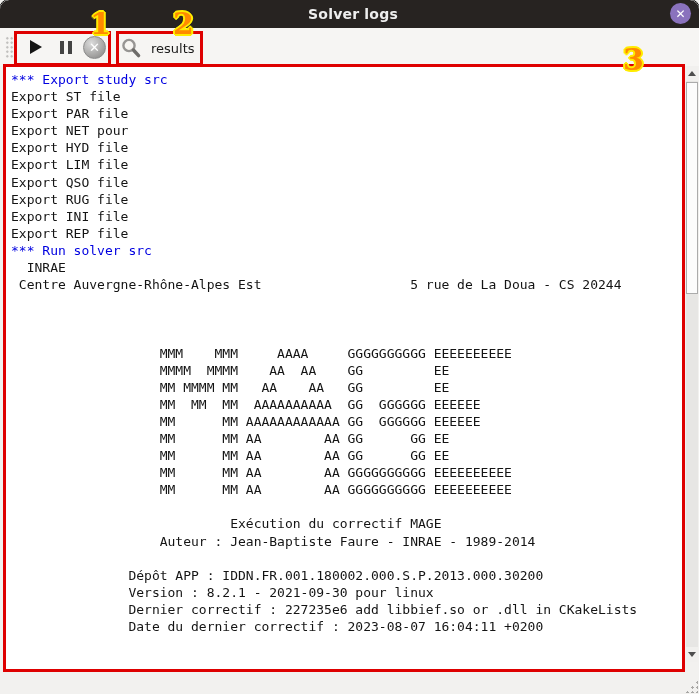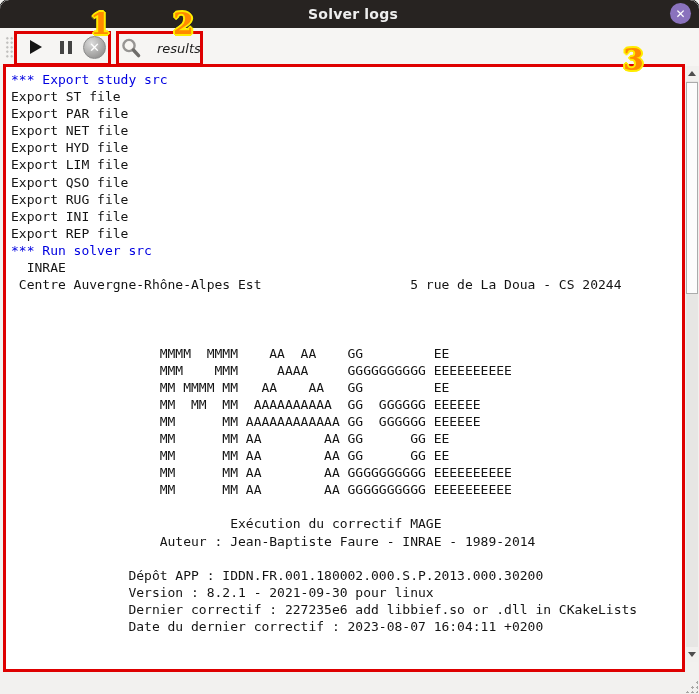--- a/index.html
+++ b/index.html
@@ -59,21 +59,21 @@
     position: absolute; left: 83px; top: 8px; width: 23px; height: 23px;
     border-radius: 50%;
     background: radial-gradient(circle at 35% 30%, #dcdcdc, #999897 75%);
     border: 1px solid #8a8a8a;
     display: flex; align-items: center; justify-content: center;
   }
   .stop-btn span { color: #ffffff; font-size: 13px; font-weight: bold; line-height: 1; }
 
   .results-btn {
     position: absolute; left: 120px; top: 6px; height: 28px;
-    display: flex; align-items: center; gap: 14px; font-style: italic;
+    display: flex; align-items: center; gap: 8px;
   }
   .results-label { font-size: 13px; color: #1b1b1b; }
 
   
   .ann-box { position: absolute; border: 3px solid #de0000; background: transparent; z-index: 30; }
   .box1 { left: 14px; top: 31px; width: 97px; height: 35px; }
   .box2 { left: 116px; top: 31px; width: 87px; height: 35px; }
   .box3 { left: 3px; top: 64px; width: 682px; height: 608px; }
 
   .ann-num {
@@ -159,35 +159,35 @@
         <line x1="13.4" y1="13" x2="18.6" y2="18.6" stroke="#6e6c6a" stroke-width="3.4" stroke-linecap="round"></line>
       </svg>
       <span class="results-label">results</span>
     </div>
   </div>
 
   <div class="log-view">
     <pre><span class="blue">*** Export study src
 </span><span>Export ST file
 </span><span>Export PAR file
-</span><span>Export NET file
+</span><span>Export NET pour
 </span><span>Export HYD file
 </span><span>Export LIM file
 </span><span>Export QSO file
 </span><span>Export RUG file
 </span><span>Export INI file
 </span><span>Export REP file
 </span><span class="blue">*** Run solver src
 </span><span>  INRAE
 </span><span> Centre Auvergne-Rhône-Alpes Est                   5 rue de La Doua - CS 20244
 </span><span>
 </span><span>
 </span><span>
+</span><span>                   MMM    MMM     AAAA     GGGGGGGGGG EEEEEEEEEE
 </span><span>                   MMMM  MMMM    AA  AA    GG         EE
-</span><span>                   MMM    MMM     AAAA     GGGGGGGGGG EEEEEEEEEE
 </span><span>                   MM MMMM MM   AA    AA   GG         EE
 </span><span>                   MM  MM  MM  AAAAAAAAAA  GG  GGGGGG EEEEEE
 </span><span>                   MM      MM AAAAAAAAAAAA GG  GGGGGG EEEEEE
 </span><span>                   MM      MM AA        AA GG      GG EE
 </span><span>                   MM      MM AA        AA GG      GG EE
 </span><span>                   MM      MM AA        AA GGGGGGGGGG EEEEEEEEEE
 </span><span>                   MM      MM AA        AA GGGGGGGGGG EEEEEEEEEE
 </span><span>
 </span><span>                            Exécution du correctif MAGE
 </span><span>                   Auteur : Jean-Baptiste Faure - INRAE - 1989-2014

